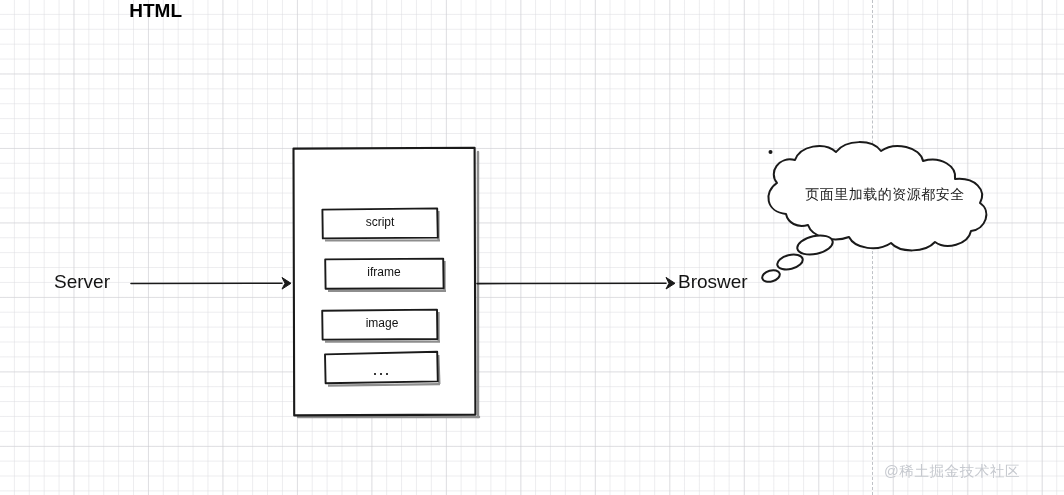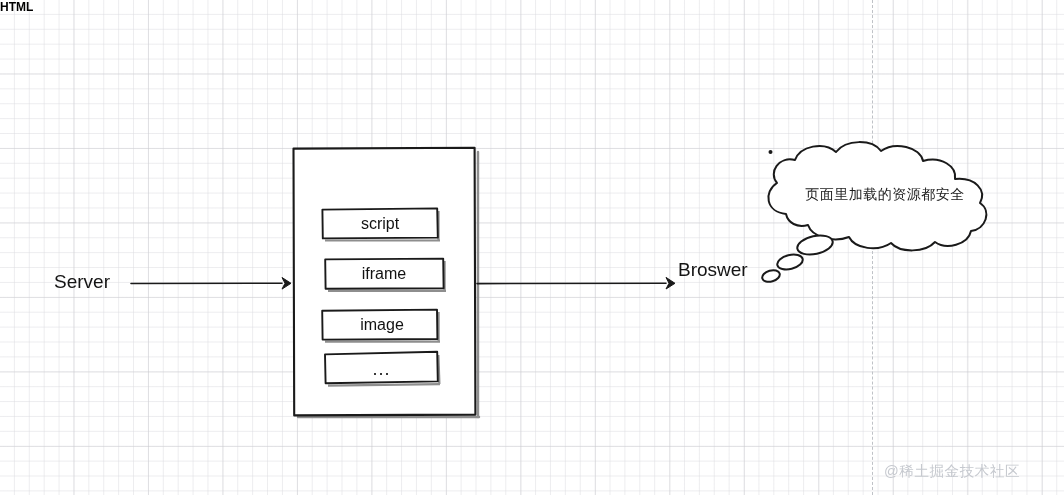--- a/index.html
+++ b/index.html
@@ -59,35 +59,35 @@
     line-height: 1;
     text-align: right;
   }
   #server-label {
     left: 54px;
     top: 272px;
     font-size: 19px;
   }
   #browser-label {
     left: 678px;
-    top: 260px;
+    top: 272px;
     font-size: 19px;
   }
   #html-title {
     left: 293px;
     top: 166px;
     width: 182px;
-    text-align: left;
+    text-align: right;
+    font-size: 19px;
+    font-weight: bold;
+  }
+  .box-label {
+    position: absolute;
+    text-align: center;
     font-size: 12px;
-    font-weight: bold;
-  }
-  .box-label {
-    position: absolute;
-    text-align: center;
-    font-size: 16px;
     color: #121212;
     line-height: 1;
   }
   #label-script  { left: 322px; top: 216px; width: 116px; }
   #label-iframe  { left: 325px; top: 266px; width: 118px; }
   #label-image   { left: 322px; top: 317px; width: 120px; }
   #label-dots    { left: 325px; top: 360px; width: 113px; font-size: 18px; letter-spacing: 1px; }
 
   #cloud-text {
     position: absolute;

